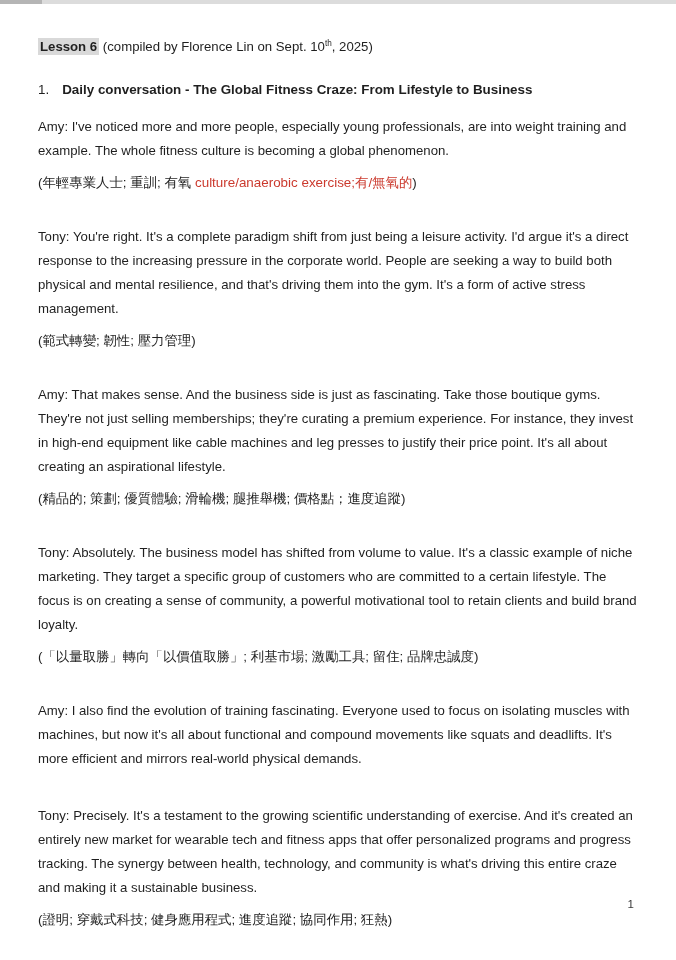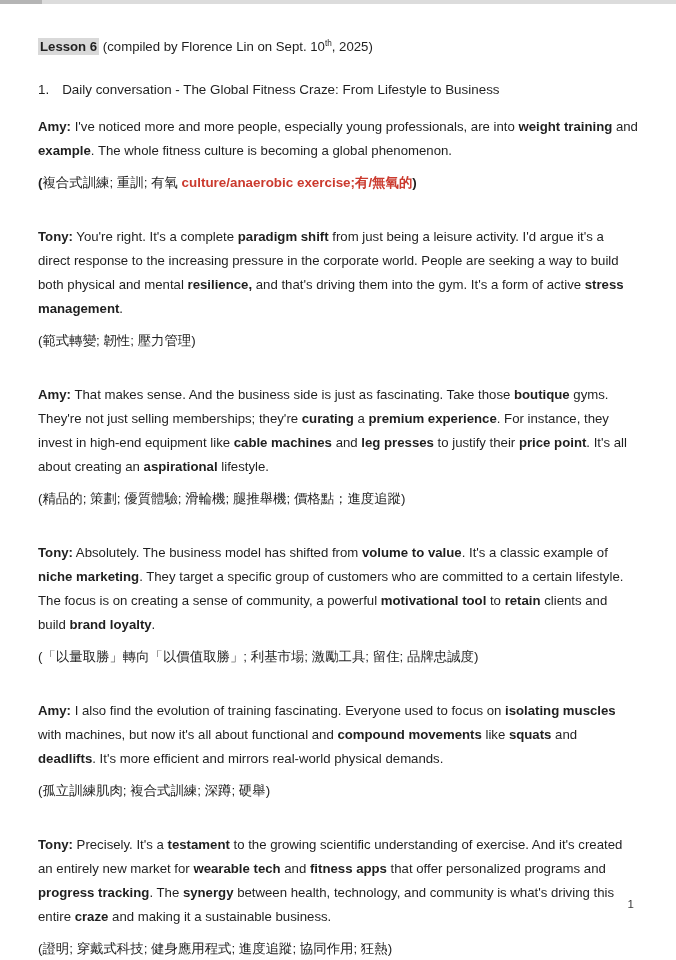--- a/index.html
+++ b/index.html
@@ -51,36 +51,36 @@
     font-size: 13.4px;
     line-height: 19px;
     margin: 0 0 16px 0;
   }
   .section-number {
     font-weight: normal;
     display: inline-block;
     margin-right: 13px;
   }
   .section-title {
-    font-weight: normal;
+    font-weight: bold;
   }
   .dialog-block {
     margin-bottom: 33px;
   }
   .para {
     font-size: 13.2px;
     line-height: 24px;
     margin: 0;
   }
   .gloss {
     font-size: 13.4px;
     line-height: 19px;
     margin: 10px 0 0 0;
   }
-  .seg.bold { font-weight: bold; }
+  .seg.bold { font-weight: normal; }
   .seg.red  { color: var(--accent-red, #cb3a2e); }
   .page-number {
     position: absolute;
     right: 42px;
     bottom: 50px;
     font-size: 11.5px;
     color: #3a3a3a;
   }
 </style>
 </head>
@@ -92,37 +92,36 @@
 
 <div class="page">
 
   <p class="doc-header"><span class="hl">Lesson 6</span><span> (compiled by Florence Lin on Sept. 10</span><sup>th</sup><span>, 2025)</span></p>
 
   <p class="section-heading"><span class="section-number">1.</span><span class="section-title">Daily conversation - The Global Fitness Craze: From Lifestyle to Business</span></p>
 
   <div id="dialog-container">
       <div class="dialog-block">
         <p class="para"><span class="seg bold">Amy:</span><span class="seg"> I've noticed more and more people, especially young professionals, are into </span><span class="seg bold">weight training</span><span class="seg"> and </span><span class="seg bold">example</span><span class="seg">. The whole fitness culture is becoming a global phenomenon.</span></p>
-        <p class="gloss"><span class="seg bold">(</span><span class="seg">複合式訓練; 重訓; 有氧 </span><span class="seg bold red">culture/anaerobic exercise;有/無氧的</span><span class="seg bold">)</span></p>
+        <p class="gloss"><span class="seg bold">(</span><span class="seg">年輕專業人士; 重訓; 有氧 </span><span class="seg bold red">culture/anaerobic exercise;有/無氧的</span><span class="seg bold">)</span></p>
       </div>
       <div class="dialog-block">
         <p class="para"><span class="seg bold">Tony:</span><span class="seg"> You're right. It's a complete </span><span class="seg bold">paradigm shift</span><span class="seg"> from just being a leisure activity. I'd argue it's a direct response to the increasing pressure in the corporate world. People are seeking a way to build both physical and mental </span><span class="seg bold">resilience,</span><span class="seg"> and that's driving them into the gym. It's a form of active </span><span class="seg bold">stress management</span><span class="seg">.</span></p>
         <p class="gloss"><span class="seg">(範式轉變; 韌性; 壓力管理)</span></p>
       </div>
       <div class="dialog-block">
         <p class="para"><span class="seg bold">Amy:</span><span class="seg"> That makes sense. And the business side is just as fascinating. Take those </span><span class="seg bold">boutique</span><span class="seg"> gyms. They're not just selling memberships; they're </span><span class="seg bold">curating</span><span class="seg"> a </span><span class="seg bold">premium experience</span><span class="seg">. For instance, they invest in high-end equipment like </span><span class="seg bold">cable machines</span><span class="seg"> and </span><span class="seg bold">leg presses</span><span class="seg"> to justify their </span><span class="seg bold">price point</span><span class="seg">. It's all about creating an </span><span class="seg bold">aspirational</span><span class="seg"> lifestyle.</span></p>
         <p class="gloss"><span class="seg">(精品的; 策劃; 優質體驗; 滑輪機; 腿推舉機; 價格點；進度追蹤)</span></p>
       </div>
       <div class="dialog-block">
         <p class="para"><span class="seg bold">Tony:</span><span class="seg"> Absolutely. The business model has shifted from </span><span class="seg bold">volume to value</span><span class="seg">. It's a classic example of </span><span class="seg bold">niche marketing</span><span class="seg">. They target a specific group of customers who are committed to a certain lifestyle. The focus is on creating a sense of community, a powerful </span><span class="seg bold">motivational tool</span><span class="seg"> to </span><span class="seg bold">retain</span><span class="seg"> clients and build </span><span class="seg bold">brand loyalty</span><span class="seg">.</span></p>
         <p class="gloss"><span class="seg">(「以量取勝」轉向「以價值取勝」; 利基市場; 激勵工具; 留住; 品牌忠誠度)</span></p>
       </div>
       <div class="dialog-block">
         <p class="para"><span class="seg bold">Amy:</span><span class="seg"> I also find the evolution of training fascinating. Everyone used to focus on </span><span class="seg bold">isolating muscles</span><span class="seg"> with machines, but now it's all about functional and </span><span class="seg bold">compound movements</span><span class="seg"> like </span><span class="seg bold">squats</span><span class="seg"> and </span><span class="seg bold">deadlifts</span><span class="seg">. It's more efficient and mirrors real-world physical demands.</span></p>
-        <p class="gloss"><span class="seg">(孤立訓練肌肉; 複合式訓練; 深蹲; 硬舉)</span></p>
       </div>
       <div class="dialog-block">
         <p class="para"><span class="seg bold">Tony:</span><span class="seg"> Precisely. It's a </span><span class="seg bold">testament</span><span class="seg"> to the growing scientific understanding of exercise. And it's created an entirely new market for </span><span class="seg bold">wearable tech</span><span class="seg"> and </span><span class="seg bold">fitness apps</span><span class="seg"> that offer personalized programs and </span><span class="seg bold">progress tracking</span><span class="seg">. The </span><span class="seg bold">synergy</span><span class="seg"> between health, technology, and community is what's driving this entire </span><span class="seg bold">craze</span><span class="seg"> and making it a sustainable business.</span></p>
         <p class="gloss"><span class="seg">(證明; 穿戴式科技; 健身應用程式; 進度追蹤; 協同作用; 狂熱)</span></p>
       </div>
     </div>
 
   <div class="page-number">1</div>
 </div>
 

